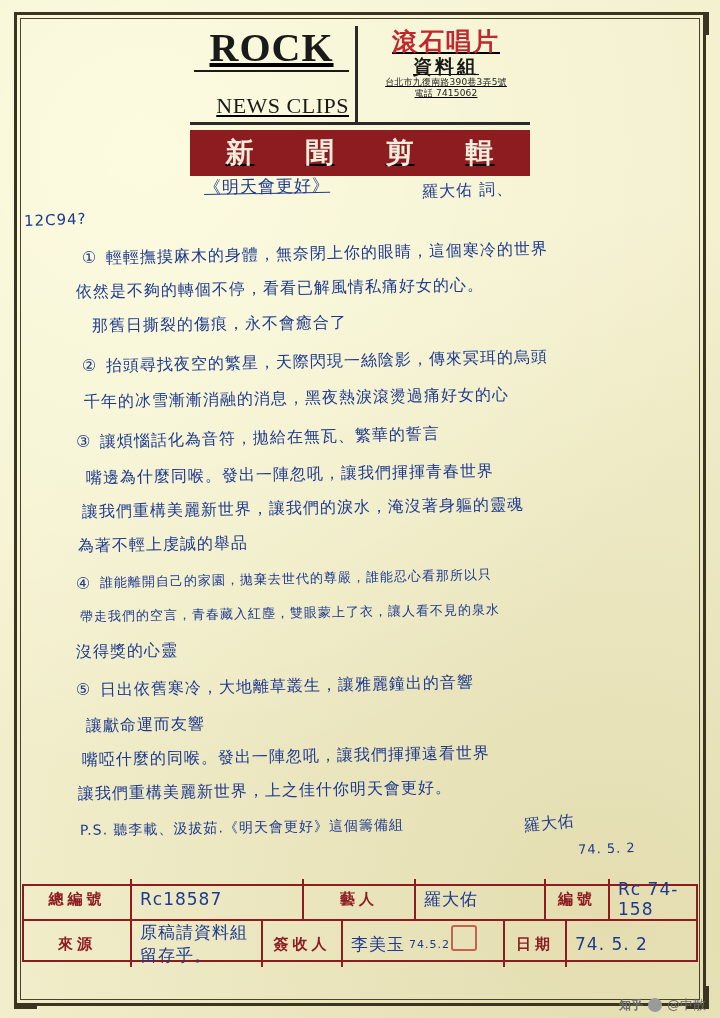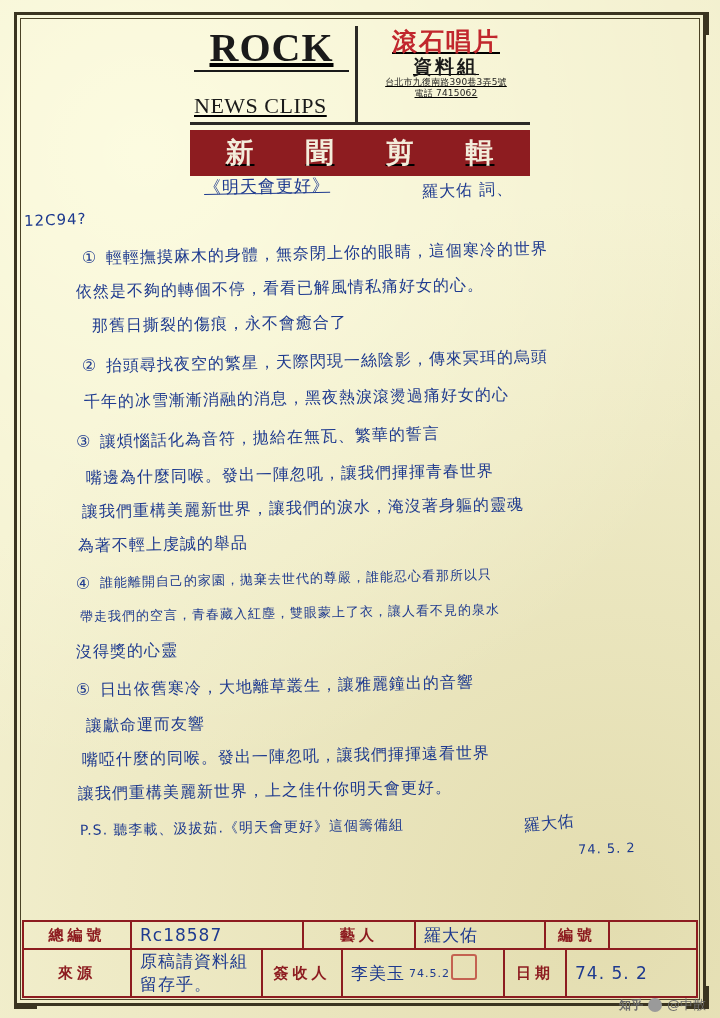--- a/index.html
+++ b/index.html
@@ -83,21 +83,21 @@
     height: 2px;
     background: #1a1a1a;
     margin: 2px 0 3px 0;
   }
   #newsclips-word {
     font-family: "Liberation Serif", serif;
     font-size: 22px;
     line-height: 24px;
     letter-spacing: 0.5px;
     color: #1a1a1a;
-    text-align: left;
+    text-align: right;
     margin-top: 22px;
   }
   #label-block {
     flex: 1;
     padding: 2px 4px 3px 8px;
     box-sizing: border-box;
     text-align: center;
   }
   #label-red {
     font-family: "DejaVu Sans", sans-serif;
@@ -161,21 +161,21 @@
     text-decoration: underline;
   }
   .hw.small { font-size: 13px; }
   .hw.mark  { font-size: 15px; }
   .hw.sig   { font-size: 16px; }
   .hw.ps    { font-size: 14px; }
 
   
   #form {
     position: absolute;
-    left: 22px; top: 920px;
+    left: 22px; top: 884px;
     width: 676px; height: 78px;
     border: 2px solid #8d1c20;
     box-sizing: border-box;
     display: flex;
     flex-direction: column;
     justify-content: center;
   }
   .form-row {
     flex: 1;
     display: flex;
@@ -325,20 +325,21 @@
   </div>
 
   <div id="form">
 
     <div class="form-row top">
       <div class="cell-label w-lab-a">總編號</div>
       <div class="cell-value w-val-a">Rc18587</div>
       <div class="cell-label w-lab-b">藝人</div>
       <div class="cell-value w-val-b">羅大佑</div>
       <div class="cell-label w-lab-c">編號</div>
+      <div class="cell-value w-val-c last">Rc 74-158</div>
     </div>
 
     <div class="form-row">
       <div class="cell-label w-lab-d">來源</div>
       <div class="cell-value w-val-d">
         <span>原稿請資料組留存乎。</span>
       </div>
       <div class="cell-label w-lab-e">簽收人</div>
       <div class="cell-value w-val-e last">
         <span>李美玉</span>

